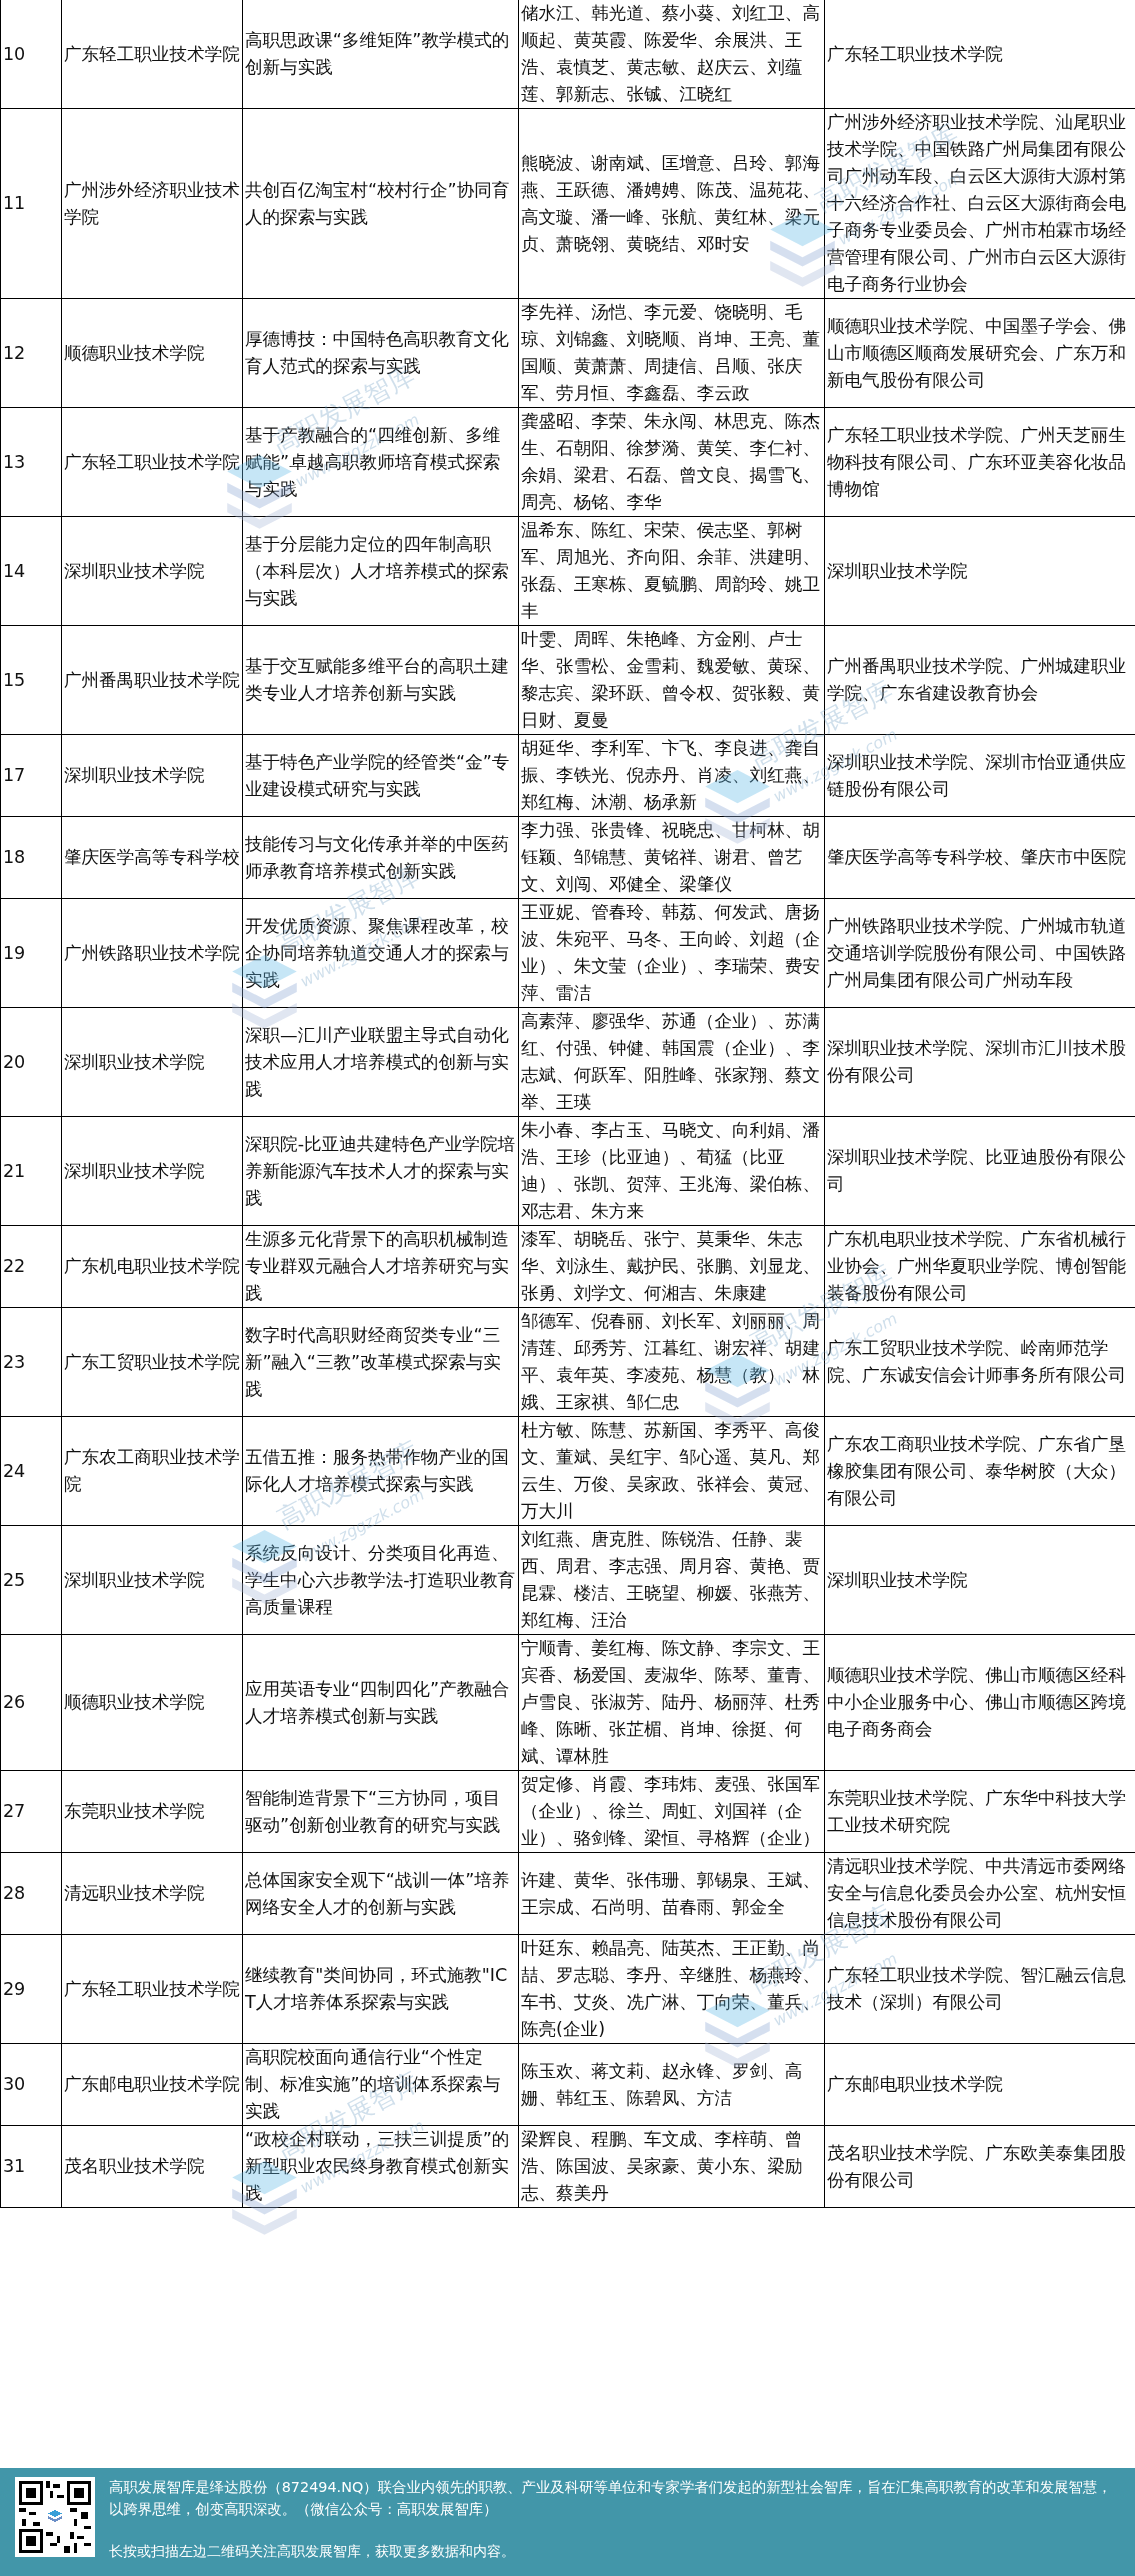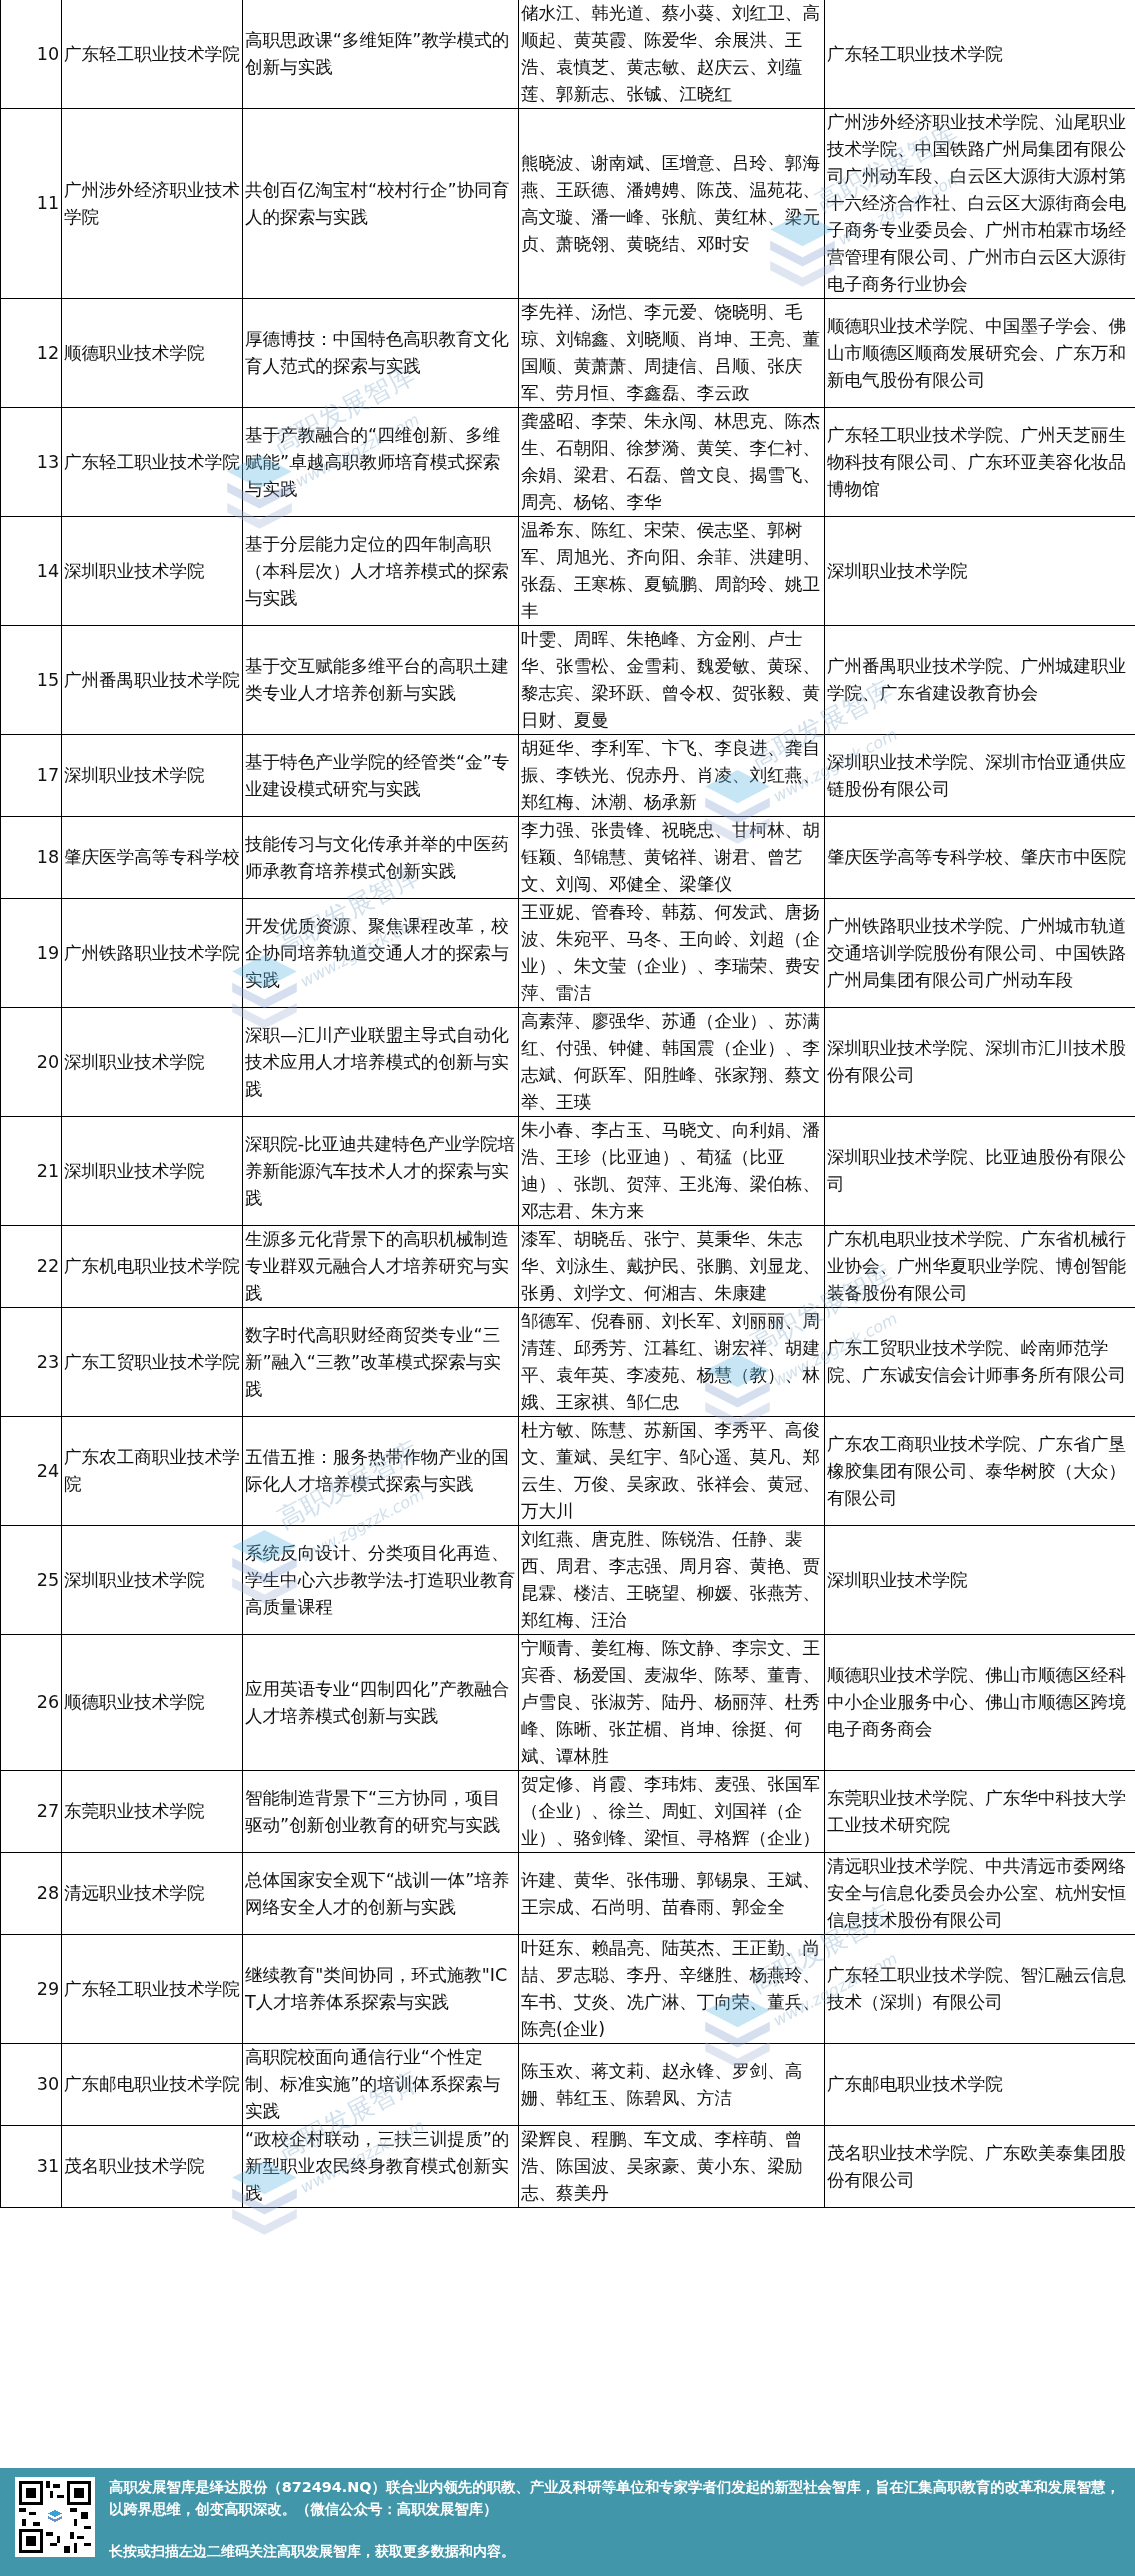--- a/index.html
+++ b/index.html
@@ -15,21 +15,21 @@
   table.awards td {
     border: 1.9px solid #000;
     font-size: 17.6px;
     line-height: 27px;
     color: #111;
     vertical-align: middle;
     padding: 0 1.9px;
     word-break: break-all;
   }
   table.awards tr:first-child td { border-top: none; margin-left: 32px; }
-  td.no { text-align: right; font-size: 18.5px; }
+  td.no { text-align: left; font-size: 18.5px; }
   col.c-no { width: 61px; }
   col.c-school { width: 181px; }
   col.c-title { width: 276px; }
   col.c-people { width: 306px; }
   col.c-units { width: 312px; }
 
   .watermark {
     position: absolute; z-index: 2; pointer-events: none; opacity: 0.35;
     width: 223px; height: 121px;
   }
@@ -38,21 +38,21 @@
     position:absolute; left:56px; top:0; transform: rotate(-28deg); transform-origin: left bottom;
     color:#7aa6c8; font-size: 26px; white-space: nowrap;
   }
   .watermark .wm-url {
     position:absolute; left:74px; top:45px; transform: rotate(-28deg); transform-origin: left bottom;
     color:#7aa6c8; font-size: 16px; white-space: nowrap; font-style: italic;
   }
 
   .footer {
     position: absolute; left: 0; top: 2468px; width: 1136px; height: 108px;
-    background: #4296a9; color: #fff; font-weight: bold;
+    background: #4296a9; color: #fff;
   }
   .qr {
     position: absolute; left: 15px; top: 9.3px; width: 80px; height: 80px; background:#fff;
     padding: 3.7px; box-sizing: border-box;
   }
   .qr svg { width: 72px; height: 72px; display:block; }
   .footer .line1 { position:absolute; left: 109px; top: 9.3px; width: 1015px; font-size: 14.4px; line-height: 21.3px; }
   .footer .line2 { position:absolute; left: 109px; top: 73px; font-size: 14px; line-height: 21.3px; }
 </style>
 </head>

